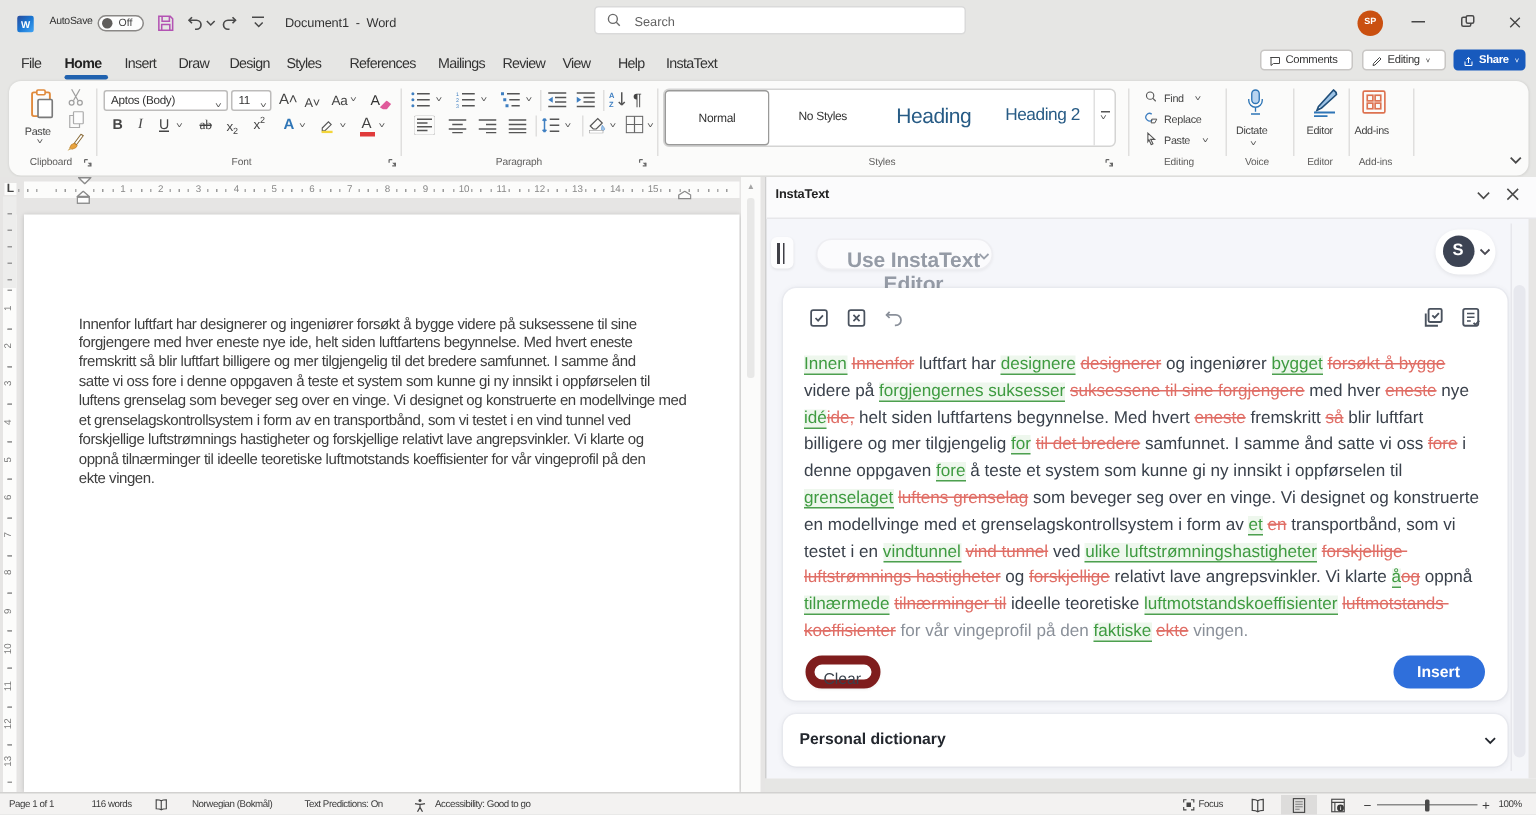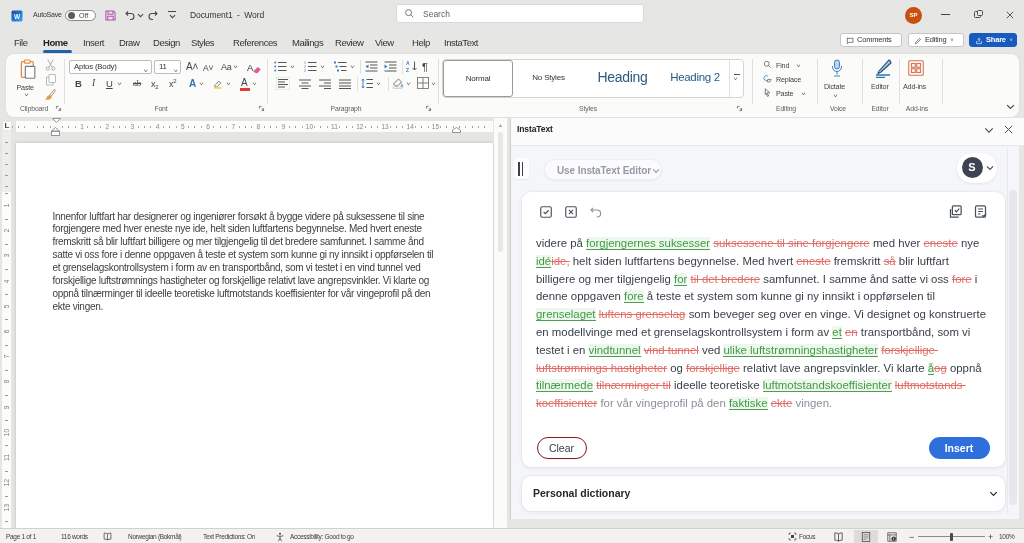--- a/index.html
+++ b/index.html
@@ -54,21 +54,21 @@
 #panel { position:absolute; left:510px; top:118px; width:514px; height:401px; background:#f5f6fa; border-left:1px solid #cfcfcf; }
 #phead { position:absolute; left:0; top:0; width:514px; height:28px; background:#fbfbfc; border-bottom:1px solid #e7e7ea; }
 #ptitle { position:absolute; left:6px; top:6px; font-size:8.5px; font-weight:bold; color:#222; letter-spacing:-0.1px; }
 .pill { position:absolute; border-radius:12px; }
 #card1 { position:absolute; left:10.5px; top:74px; width:483px; height:275px; background:#fff; border-radius:9px; box-shadow:0 1px 4px rgba(60,64,80,0.10), 0 0 0 1px rgba(60,64,80,0.03); }
 #card2 { position:absolute; left:10.5px; top:358px; width:483px; height:35px; background:#fff; border-radius:9px; box-shadow:0 1px 4px rgba(60,64,80,0.10), 0 0 0 1px rgba(60,64,80,0.03); }
 #ptext { position:absolute; left:14.5px; top:43px; font-size:11.4px; line-height:17.8px; color:#3a414b; letter-spacing:0px; white-space:nowrap; }
 #ptext .g { color:#3f9b41; border-bottom:1.3px solid #4da04f; background:#eef7ed; }
 #ptext .r { color:#e06e66; text-decoration:line-through; }
 #ptext .dim { color:#8a9099; }
-#clearbtn { position:absolute; left:15px; top:245px; width:50px; height:22px; background:#fff; border:1px solid #7f1d1d; border-radius:11px; box-shadow:0 1px 2px rgba(0,0,0,0.05); font-size:10.5px; color:#3a414b; text-align:center; line-height:20px; }
+#clearbtn { position:absolute; left:15px; top:245px; width:50px; height:22px; background:#fff; border:6px solid #7f1d1d; border-radius:11px; box-shadow:0 1px 2px rgba(0,0,0,0.05); font-size:10.5px; color:#3a414b; text-align:center; line-height:20px; }
 #insertbtn { position:absolute; left:407px; top:245px; width:61px; height:22px; background:#2f6fdb; border-radius:11px; font-size:10.5px; font-weight:bold; color:#fff; text-align:center; line-height:22px; }
 
 
 #statusbar { position:absolute; left:0; top:528px; width:1024px; height:15px; background:#f3f2f1; border-top:1px solid #d2d1d0; font-size:6.5px; letter-spacing:-0.3px; color:#3b3b3b; }
 .sb { position:absolute; top:4px; white-space:nowrap; }
 </style>
 </head>
 <body>
 
 <div id="titlebar">
@@ -529,20 +529,21 @@
       <div class="vnum" style="top:361.4px; width:8px; text-align:center; left:-0.5px;">13</div>
       <div class="vtick" style="top:378.0px;"></div>
       <div class="vtick" style="top:352.8px;"></div>
     </div>
   <div id="rulermarks"></div>
   <div id="doctext">
     <div>Innenfor luftfart har designerer og ingeniører forsøkt å bygge videre på suksessene til sine</div>
     <div>forgjengere med hver eneste nye ide, helt siden luftfartens begynnelse. Med hvert eneste</div>
     <div>fremskritt så blir luftfart billigere og mer tilgjengelig til det bredere samfunnet. I samme ånd</div>
     <div>satte vi oss fore i denne oppgaven å teste et system som kunne gi ny innsikt i oppførselen til</div>
+    <div>luftens grenselag som beveger seg over en vinge. Vi designet og konstruerte en modellvinge med</div>
     <div>et grenselagskontrollsystem i form av en transportbånd, som vi testet i en vind tunnel ved</div>
     <div>forskjellige luftstrømnings hastigheter og forskjellige relativt lave angrepsvinkler. Vi klarte og</div>
     <div>oppnå tilnærminger til ideelle teoretiske luftmotstands koeffisienter for vår vingeprofil på den</div>
     <div>ekte vingen.</div>
   </div>
 
   <div class="abs" style="left:494px; top:0; width:13px; height:410px; background:#fbfbfa;"></div>
   <div class="abs" style="left:497px; top:4px; width:7px; height:6px; color:#a5a5a5; font-size:5.5px;">▲</div>
   <div class="abs" style="left:498px; top:14px; width:5px; height:120px; background:#e8e8e7; border-radius:2px;"></div>
 
@@ -557,21 +558,21 @@
       </svg>
     <svg class="icon" style="left:493px; top:7px;" width="9" height="9" viewBox="0 0 10 10">
         <path stroke="#4a4a4a" stroke-width="1.1" d="M1 1l8 8M9 1l-8 8"></path>
       </svg>
   </div>
 
   <div class="abs" style="left:3px; top:40px; width:15px; height:21px; background:#fdfdfe; border-radius:4px; box-shadow:0 1px 2px rgba(0,0,0,0.07);"></div>
   <div class="abs" style="left:7px; top:43.5px; width:1.6px; height:14px; background:#3f3f46;"></div>
   <div class="abs" style="left:10.8px; top:43.5px; width:1.6px; height:14px; background:#3f3f46;"></div>
   <div class="pill" style="left:33px; top:41px; width:118px; height:21px; background:#fbfbfd; border:1px solid #eeeef2; box-shadow:0 1px 2px rgba(0,0,0,0.05);">
-    <div class="abs" style="left:12px; top:5px; font-size:10px; font-weight:bold; color:#959ba6; letter-spacing:-0.1px;">Use InstaText Editor</div>
+    <div class="abs" style="left:12px; top:5px; font-size:14px; font-weight:bold; color:#959ba6; letter-spacing:-0.1px;">Use InstaText Editor</div>
     <svg class="icon" style="left:107px; top:8px;" width="8" height="6" viewBox="0 0 12 8">
         <path fill="none" stroke="#9aa0ab" stroke-width="1.8" d="m1.5 1.5 4.5 4.5 4.5-4.5"></path>
       </svg>
   </div>
   <div class="pill" style="left:446px; top:34.5px; width:40px; height:30px; background:#fff; box-shadow:0 1px 3px rgba(0,0,0,0.08); border-radius:15px;"></div>
   <div class="abs" style="left:450.5px; top:39px; width:21px; height:21px; border-radius:50%; background:#3c4353; color:#fff; font-size:11px; font-weight:bold; text-align:center; line-height:21px;">S</div>
   <svg class="icon" style="left:475px; top:46.5px;" width="8" height="6" viewBox="0 0 12 8">
       <path fill="none" stroke="#4a4a52" stroke-width="1.8" d="m1.5 1.5 4.5 4.5 4.5-4.5"></path>
     </svg>
 
@@ -594,20 +595,21 @@
         <rect x="7" y="3" width="14" height="14" rx="1.5" fill="none" stroke="#4a525e" stroke-width="2"></rect>
         <path fill="none" stroke="#4a525e" stroke-width="2" d="m11 10 2.5 2.5 4.5-5"></path>
       </svg>
     <svg class="icon" style="left:451px; top:12px;" width="15" height="15" viewBox="0 0 24 24">
         <rect x="4" y="3" width="16" height="18" rx="2" fill="none" stroke="#4a525e" stroke-width="2"></rect>
         <path fill="none" stroke="#4a525e" stroke-width="1.8" d="M8 8h8M8 12h8M8 16h4"></path>
         <path fill="none" stroke="#4a525e" stroke-width="2" d="m15 18 2 2 4-4.5"></path>
       </svg>
 
     <div id="ptext">
+      <div><span class="g">Innen</span> <span class="r">Innenfor</span> luftfart har <span class="g">designere</span> <span class="r">designerer</span> og ingeniører <span class="g">bygget</span> <span class="r">forsøkt å bygge</span></div>
       <div>videre på <span class="g">forgjengernes suksesser</span> <span class="r">suksessene til sine forgjengere</span> med hver <span class="r">eneste</span> nye</div>
       <div><span class="g">idé</span><span class="r">ide,</span> helt siden luftfartens begynnelse. Med hvert <span class="r">eneste</span> fremskritt <span class="r">så</span> blir luftfart</div>
       <div>billigere og mer tilgjengelig <span class="g">for</span> <span class="r">til det bredere</span> samfunnet. I samme ånd satte vi oss <span class="r">fore</span> i</div>
       <div>denne oppgaven <span class="g">fore</span> å teste et system som kunne gi ny innsikt i oppførselen til</div>
       <div><span class="g">grenselaget</span> <span class="r">luftens grenselag</span> som beveger seg over en vinge. Vi designet og konstruerte</div>
       <div>en modellvinge med et grenselagskontrollsystem i form av <span class="g">et</span> <span class="r">en</span> transportbånd, som vi</div>
       <div>testet i en <span class="g">vindtunnel</span> <span class="r">vind tunnel</span> ved <span class="g">ulike luftstrømningshastigheter</span> <span class="r">forskjellige&nbsp;</span></div>
       <div><span class="r">luftstrømnings hastigheter</span> og <span class="r">forskjellige</span> relativt lave angrepsvinkler. Vi klarte <span class="g">å</span><span class="r">og</span> oppnå</div>
       <div><span class="g">tilnærmede</span> <span class="r">tilnærminger til</span> ideelle teoretiske <span class="g">luftmotstandskoeffisienter</span> <span class="r">luftmotstands&nbsp;</span></div>
       <div><span class="r">koeffisienter</span> <span class="dim">for vår vingeprofil på den</span> <span class="g">faktiske</span> <span class="r">ekte</span> <span class="dim">vingen.</span></div>

